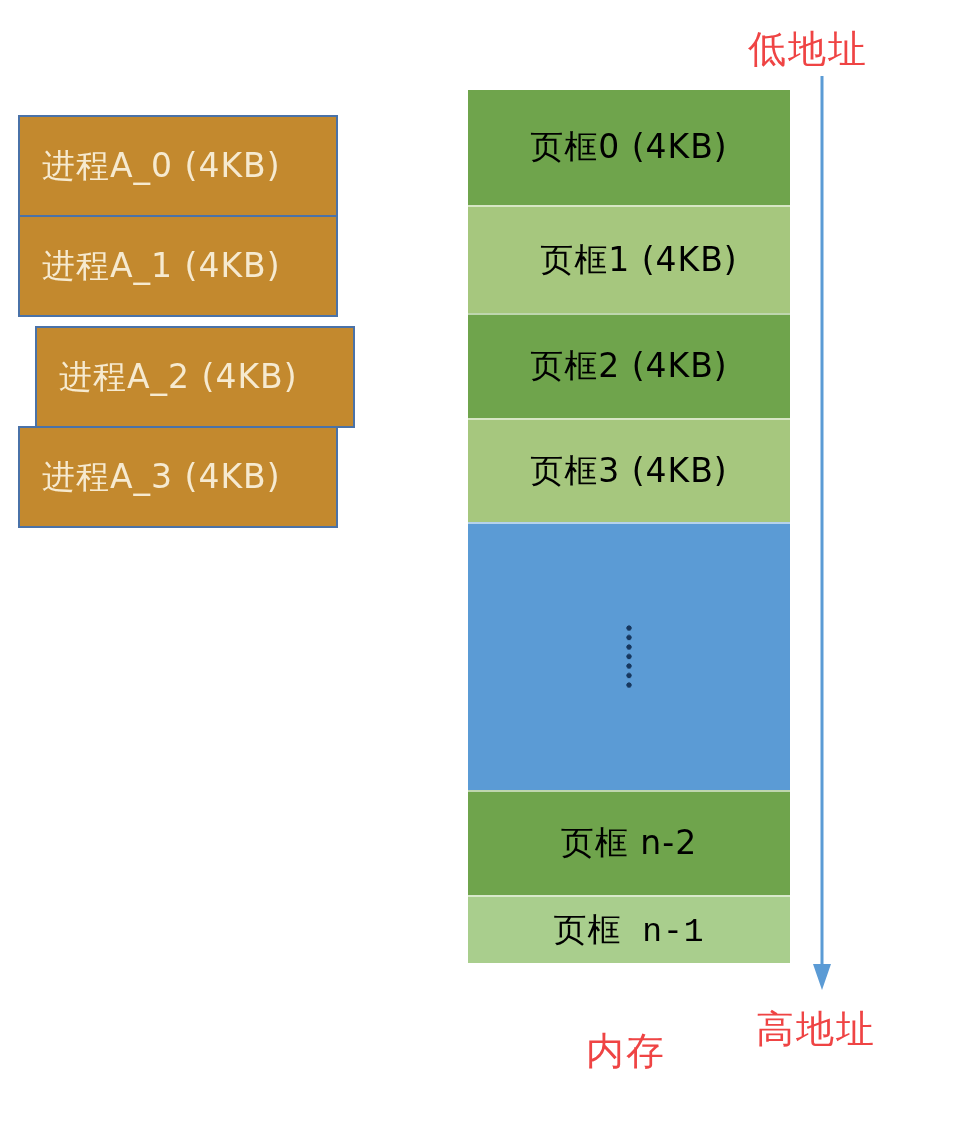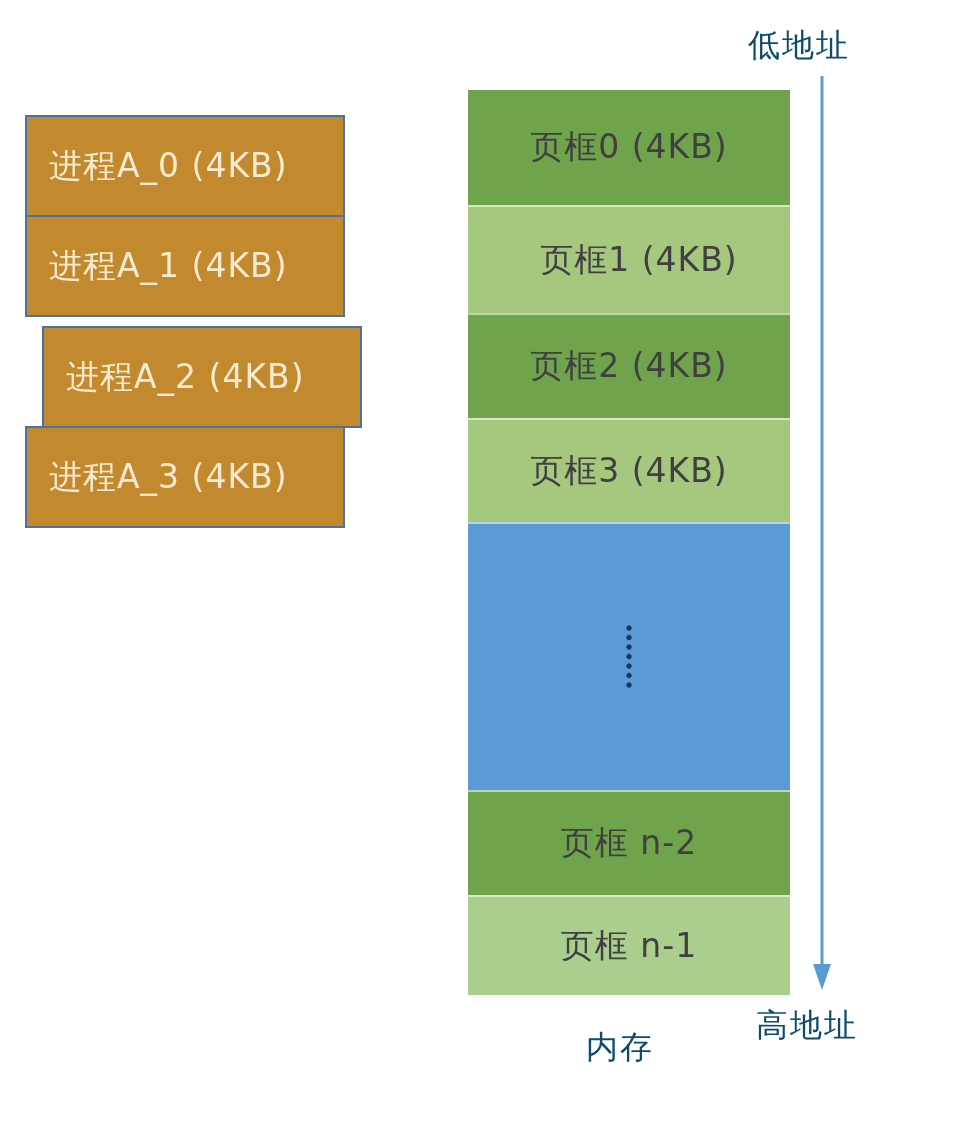--- a/index.html
+++ b/index.html
@@ -11,21 +11,21 @@
     position: relative;
     width: 960px;
     height: 1130px;
     font-family: "DejaVu Sans", "Liberation Sans", sans-serif;
     overflow: hidden;
   }
 
   
   .process-stack {
     position: absolute;
-    left: 25px;
+    left: 18px;
     top: 115px;
     width: 285px;
   }
   .pbox {
     box-sizing: border-box;
     width: 320px;
     height: 102px;
     background: #c3892e;
     border: 2px solid #4a72a8;
     display: flex;
@@ -46,52 +46,52 @@
     top: 90px;
     width: 322px;
   }
   .frame {
     box-sizing: border-box;
     width: 322px;
     display: flex;
     align-items: center;
     justify-content: center;
     font-size: 33px;
-    color: #404040;
+    color: #000000;
     letter-spacing: 1px;
     border-top: 2px solid rgba(255,255,255,0.55);
   }
   .frame.first { border-top: none; }
   .f-dark  { background: #6fa44c; }
   .f-light { background: #a6c77e; }
   .f-pale  { background: #a9ce8d; }
   .f-blue  { background: #5b9bd5; }
 
   .h0 { height: 115px; }
   .h1 { height: 108px; padding-left: 20px; }
   .h2 { height: 105px; }
   .h3 { height: 104px; }
   .hb { height: 268px; }
   .h4 { height: 105px; }
-  .h5 { height: 100px; }
+  .h5 { height: 68px; font-family: Liberation Mono, monospace; }
 
   
   .vdots {
     width: 6px;
     height: 66px;
     background-image: radial-gradient(circle at 3px 4px, #17375e 2.4px, transparent 2.9px);
     background-size: 6px 9.5px;
     background-repeat: repeat-y;
   }
 
   
   .addr-label {
     position: absolute;
-    font-size: 32px;
-    color: #0c4a6e;
+    font-size: 38px;
+    color: #ef4444;
     letter-spacing: 2px;
     white-space: nowrap;
   }
   .low-address  { left: 748px; top: 24px; }
   .high-address { left: 756px; top: 1004px; }
   .memory-label { left: 586px; top: 1026px; }
 
   
   .arrow-svg {
     position: absolute;

